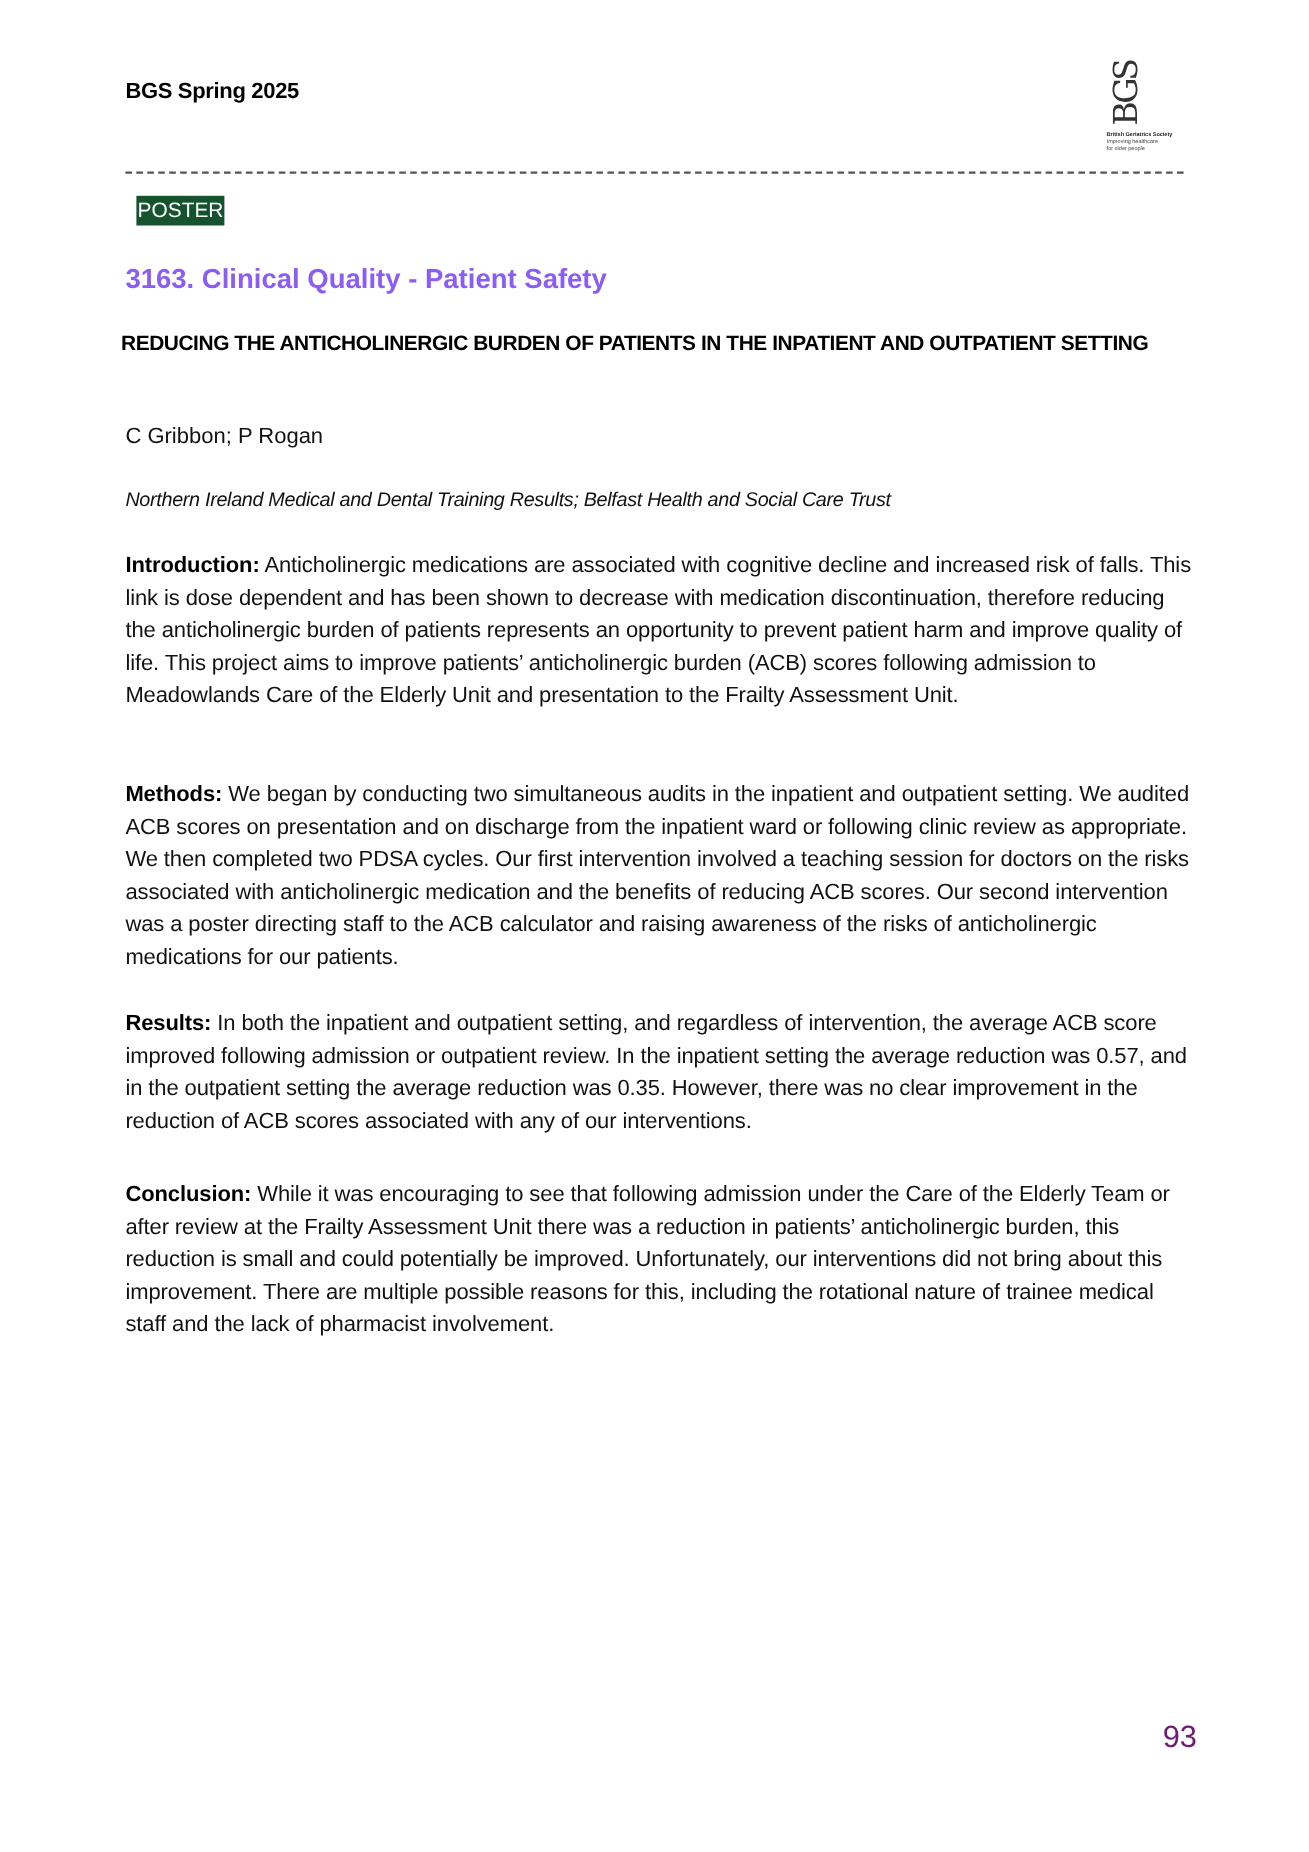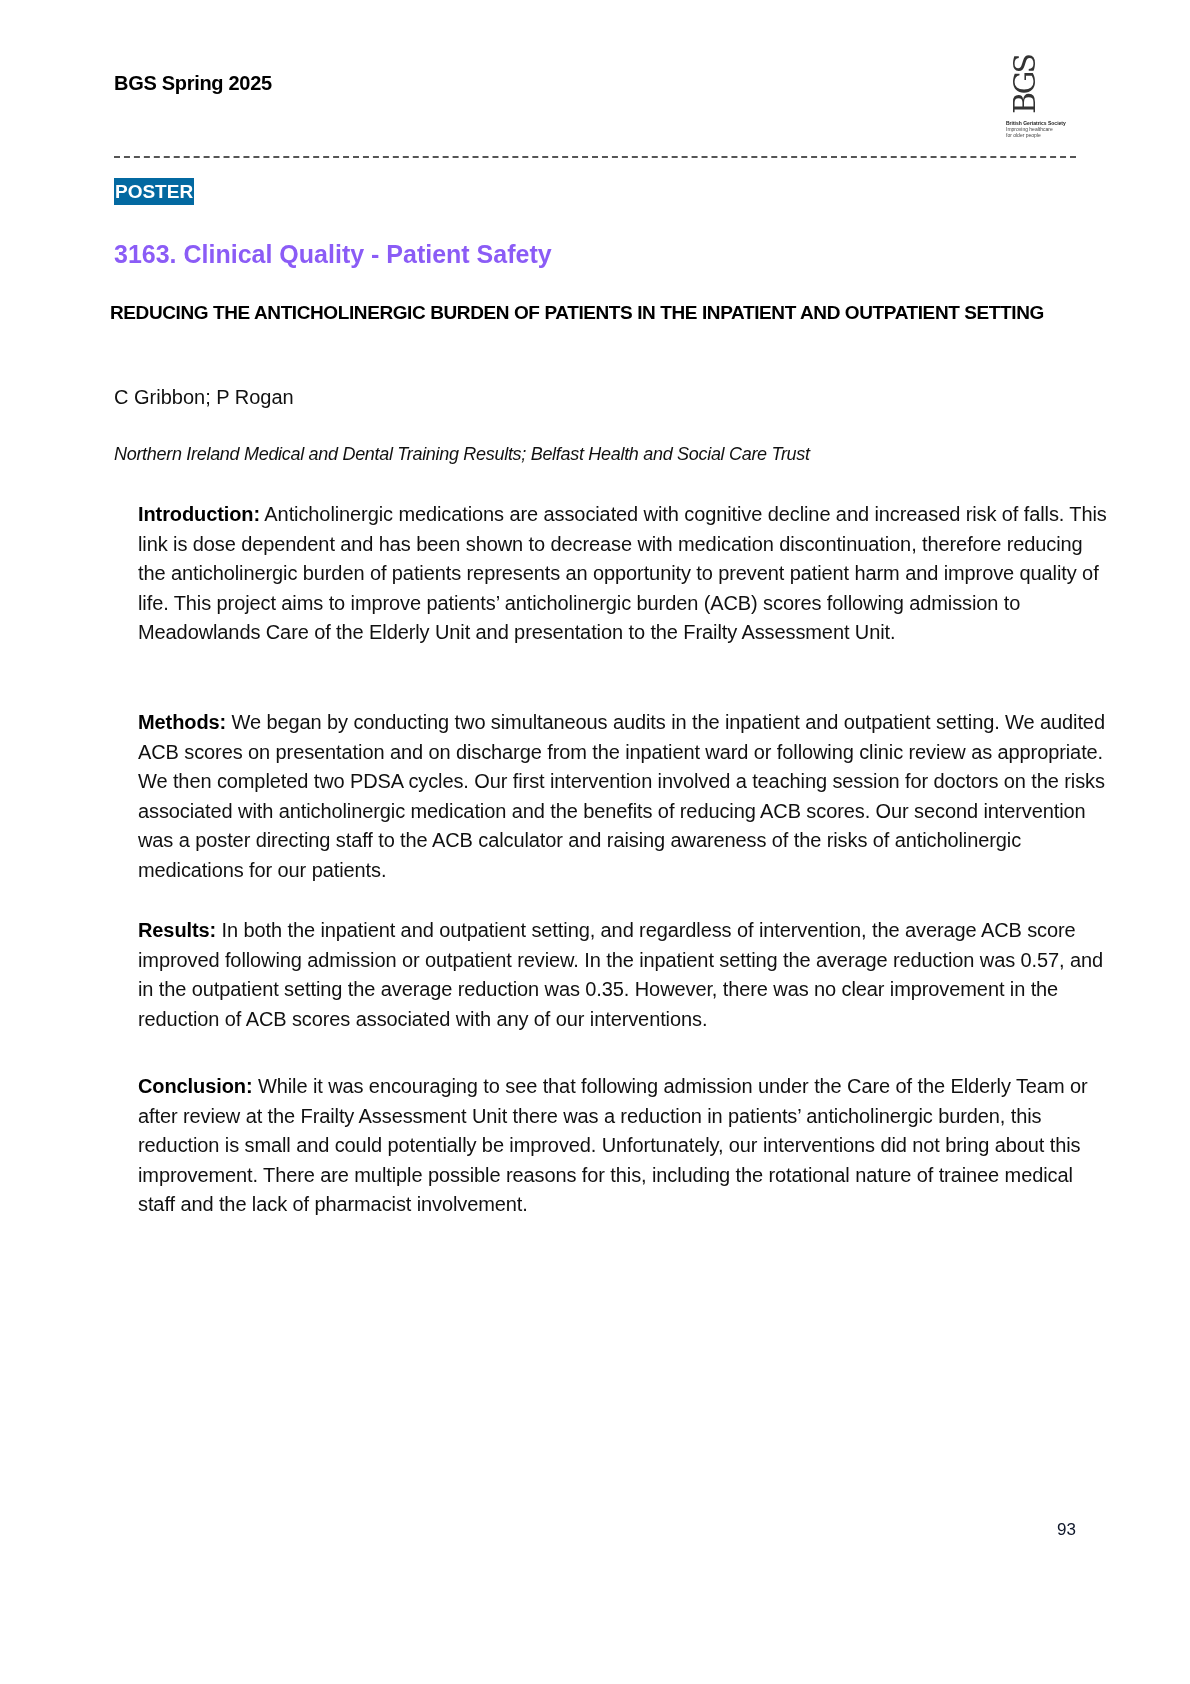--- a/index.html
+++ b/index.html
@@ -59,25 +59,25 @@
   .rule {
     position: absolute;
     left: 114px;
     top: 156px;
     width: 962px;
     height: 0;
     border-top: 2px dashed #555;
   }
   .poster-badge {
     position: absolute;
-    left: 114px;
+    left: 124px;
     top: 178px;
-    background: #0369a1;
+    background: #14532d;
     color: #ffffff;
-    font-weight: bold;
+    font-weight: normal;
     font-size: 19px;
     padding: 2px 1px 1px 1px;
     line-height: 24px;
   }
   .session {
     position: absolute;
     left: 114px;
     top: 240px;
     font-size: 25px;
     font-weight: bold;
@@ -112,36 +112,35 @@
     letter-spacing: -0.3px;
   }
   .body-section {
     position: absolute;
     left: 114px;
     width: 975px;
     font-size: 20px;
     line-height: 29.5px;
     color: #111;
     letter-spacing: -0.1px;
-    margin-left: 24px;
   }
   .body-section .label {
     font-weight: bold;
     color: #000;
   }
   #intro { top: 500px; }
   #methods { top: 708px; }
   #results { top: 916px; }
   #conclusion { top: 1072px; }
   .page-number {
     position: absolute;
     left: 1057px;
-    top: 1520px;
-    font-size: 17px;
-    color: #0f172a;
+    top: 1563px;
+    font-size: 28px;
+    color: #701a75;
   }
 </style>
 </head>
 <body>
 
 <div class="page-title">BGS Spring 2025</div>
 
 <div class="logo">
   <div class="mark">BGS</div>
   <div class="tag">

